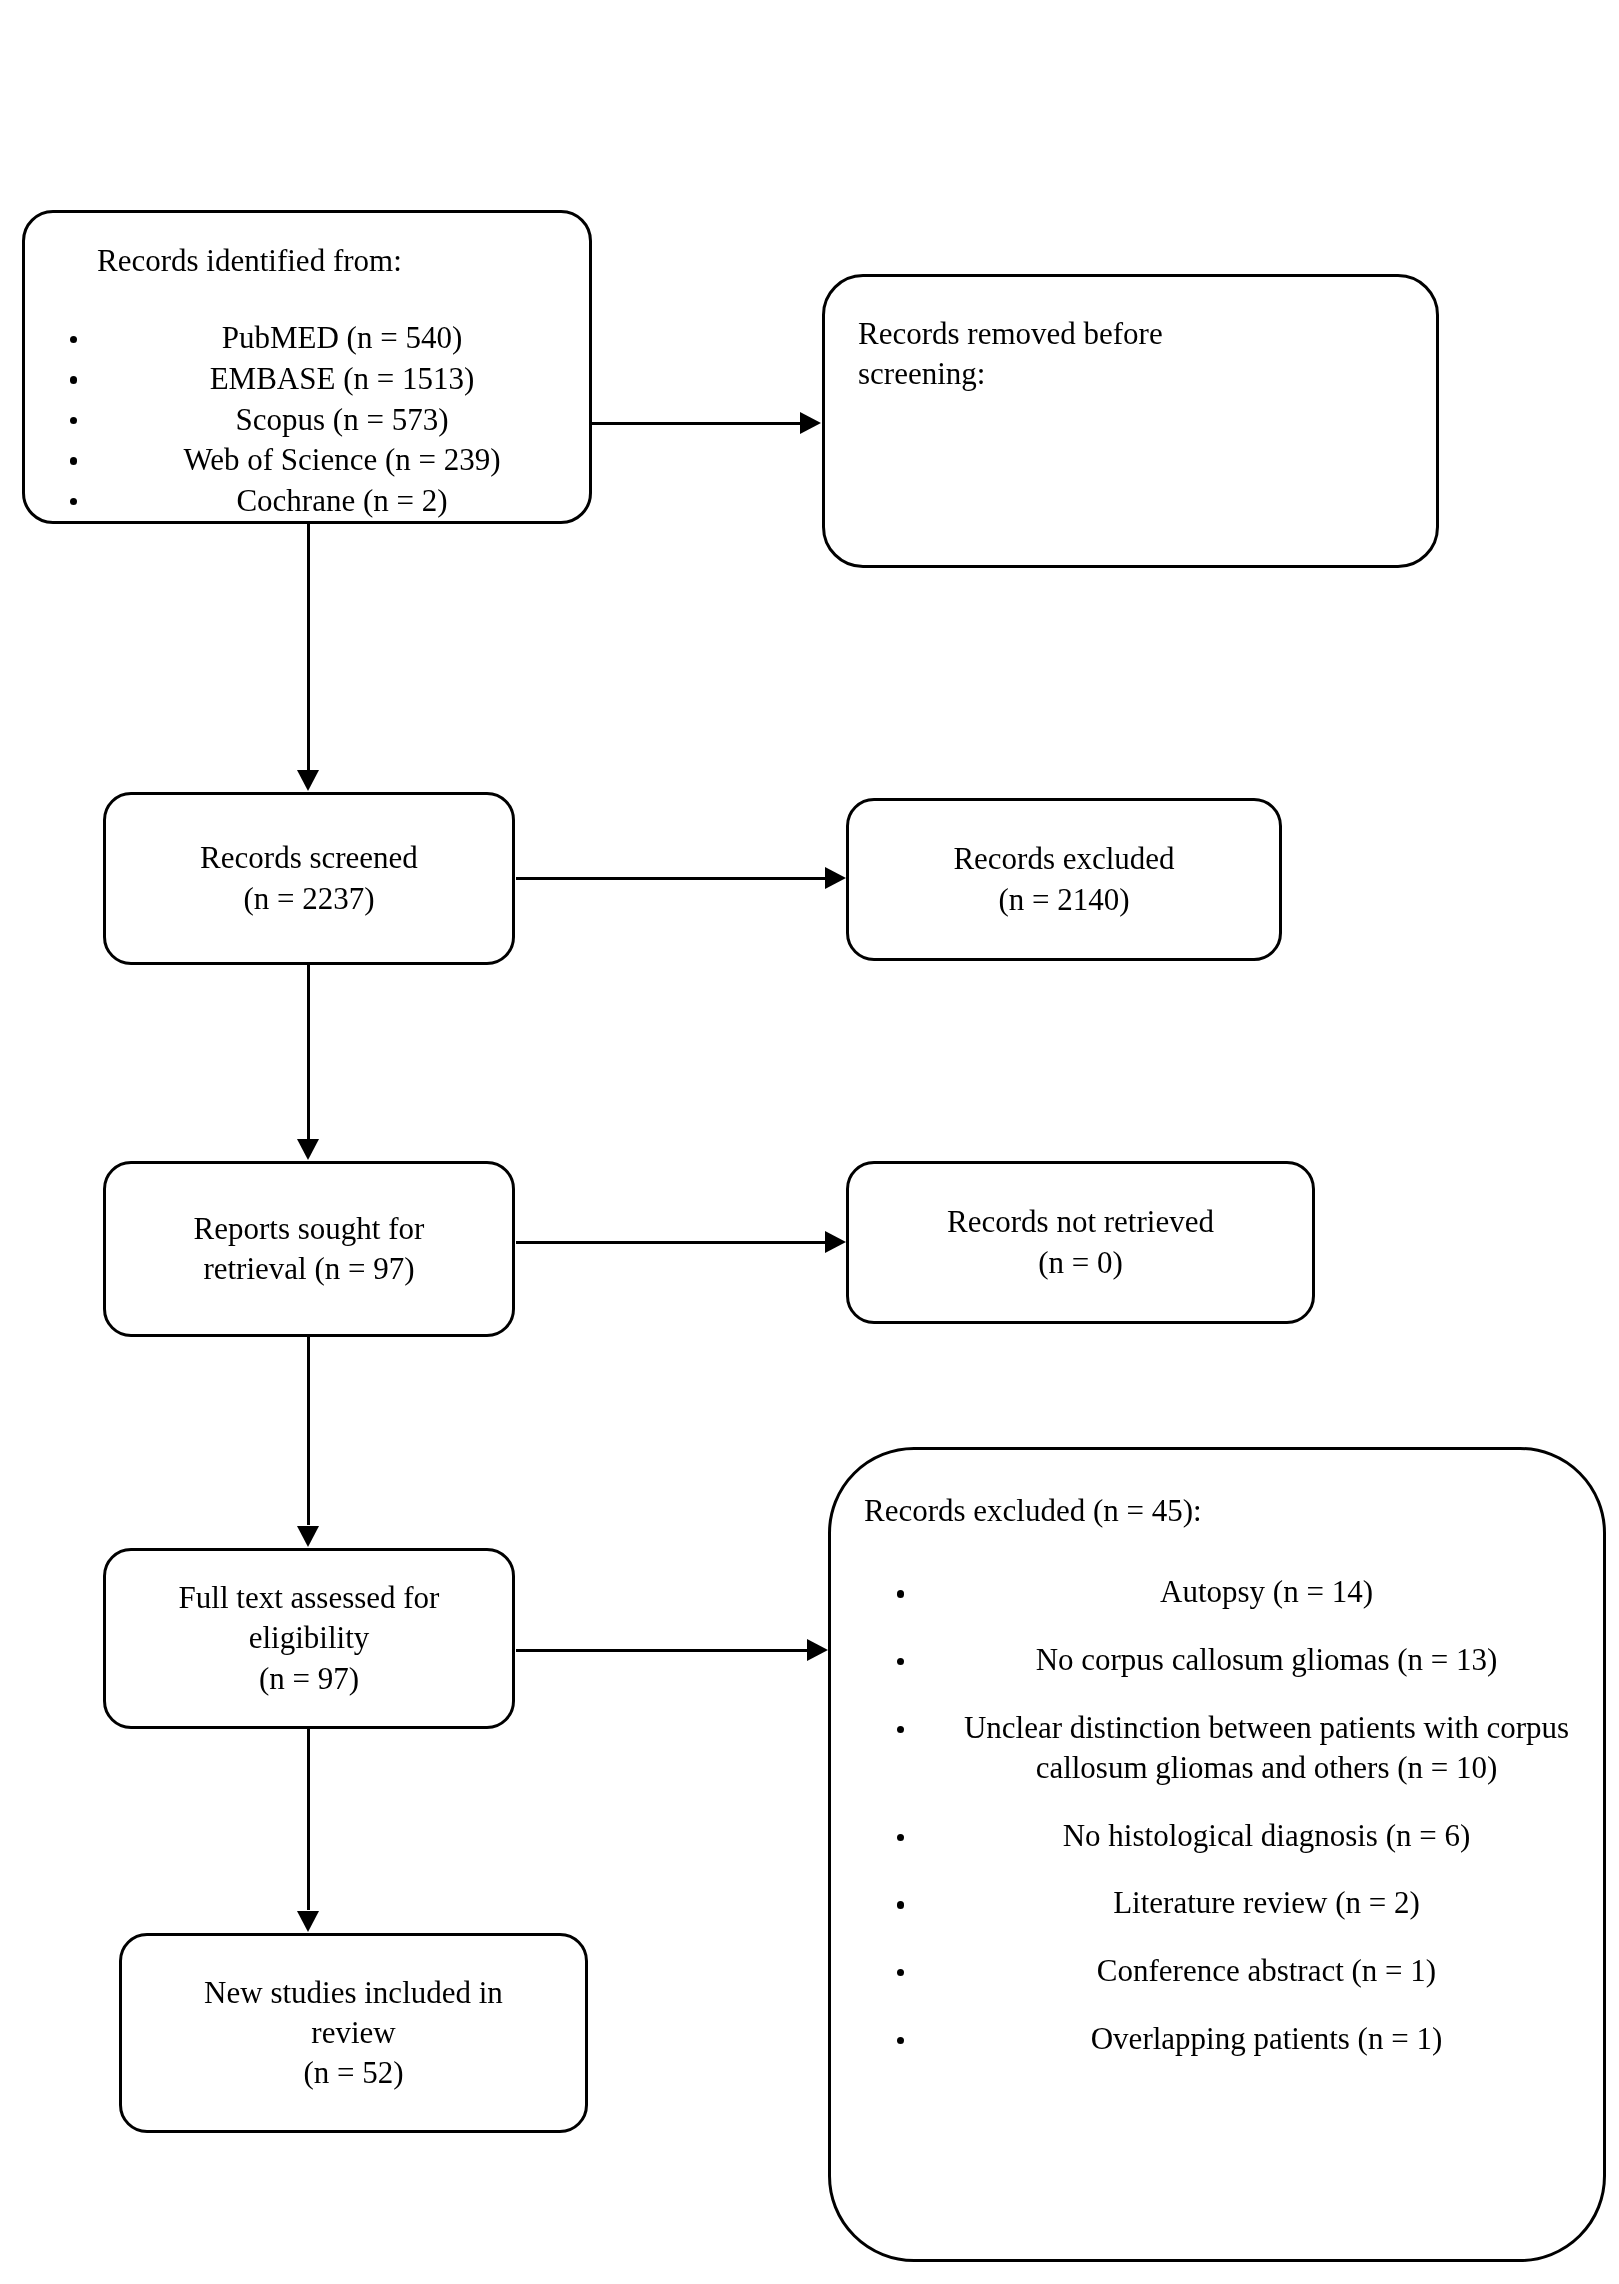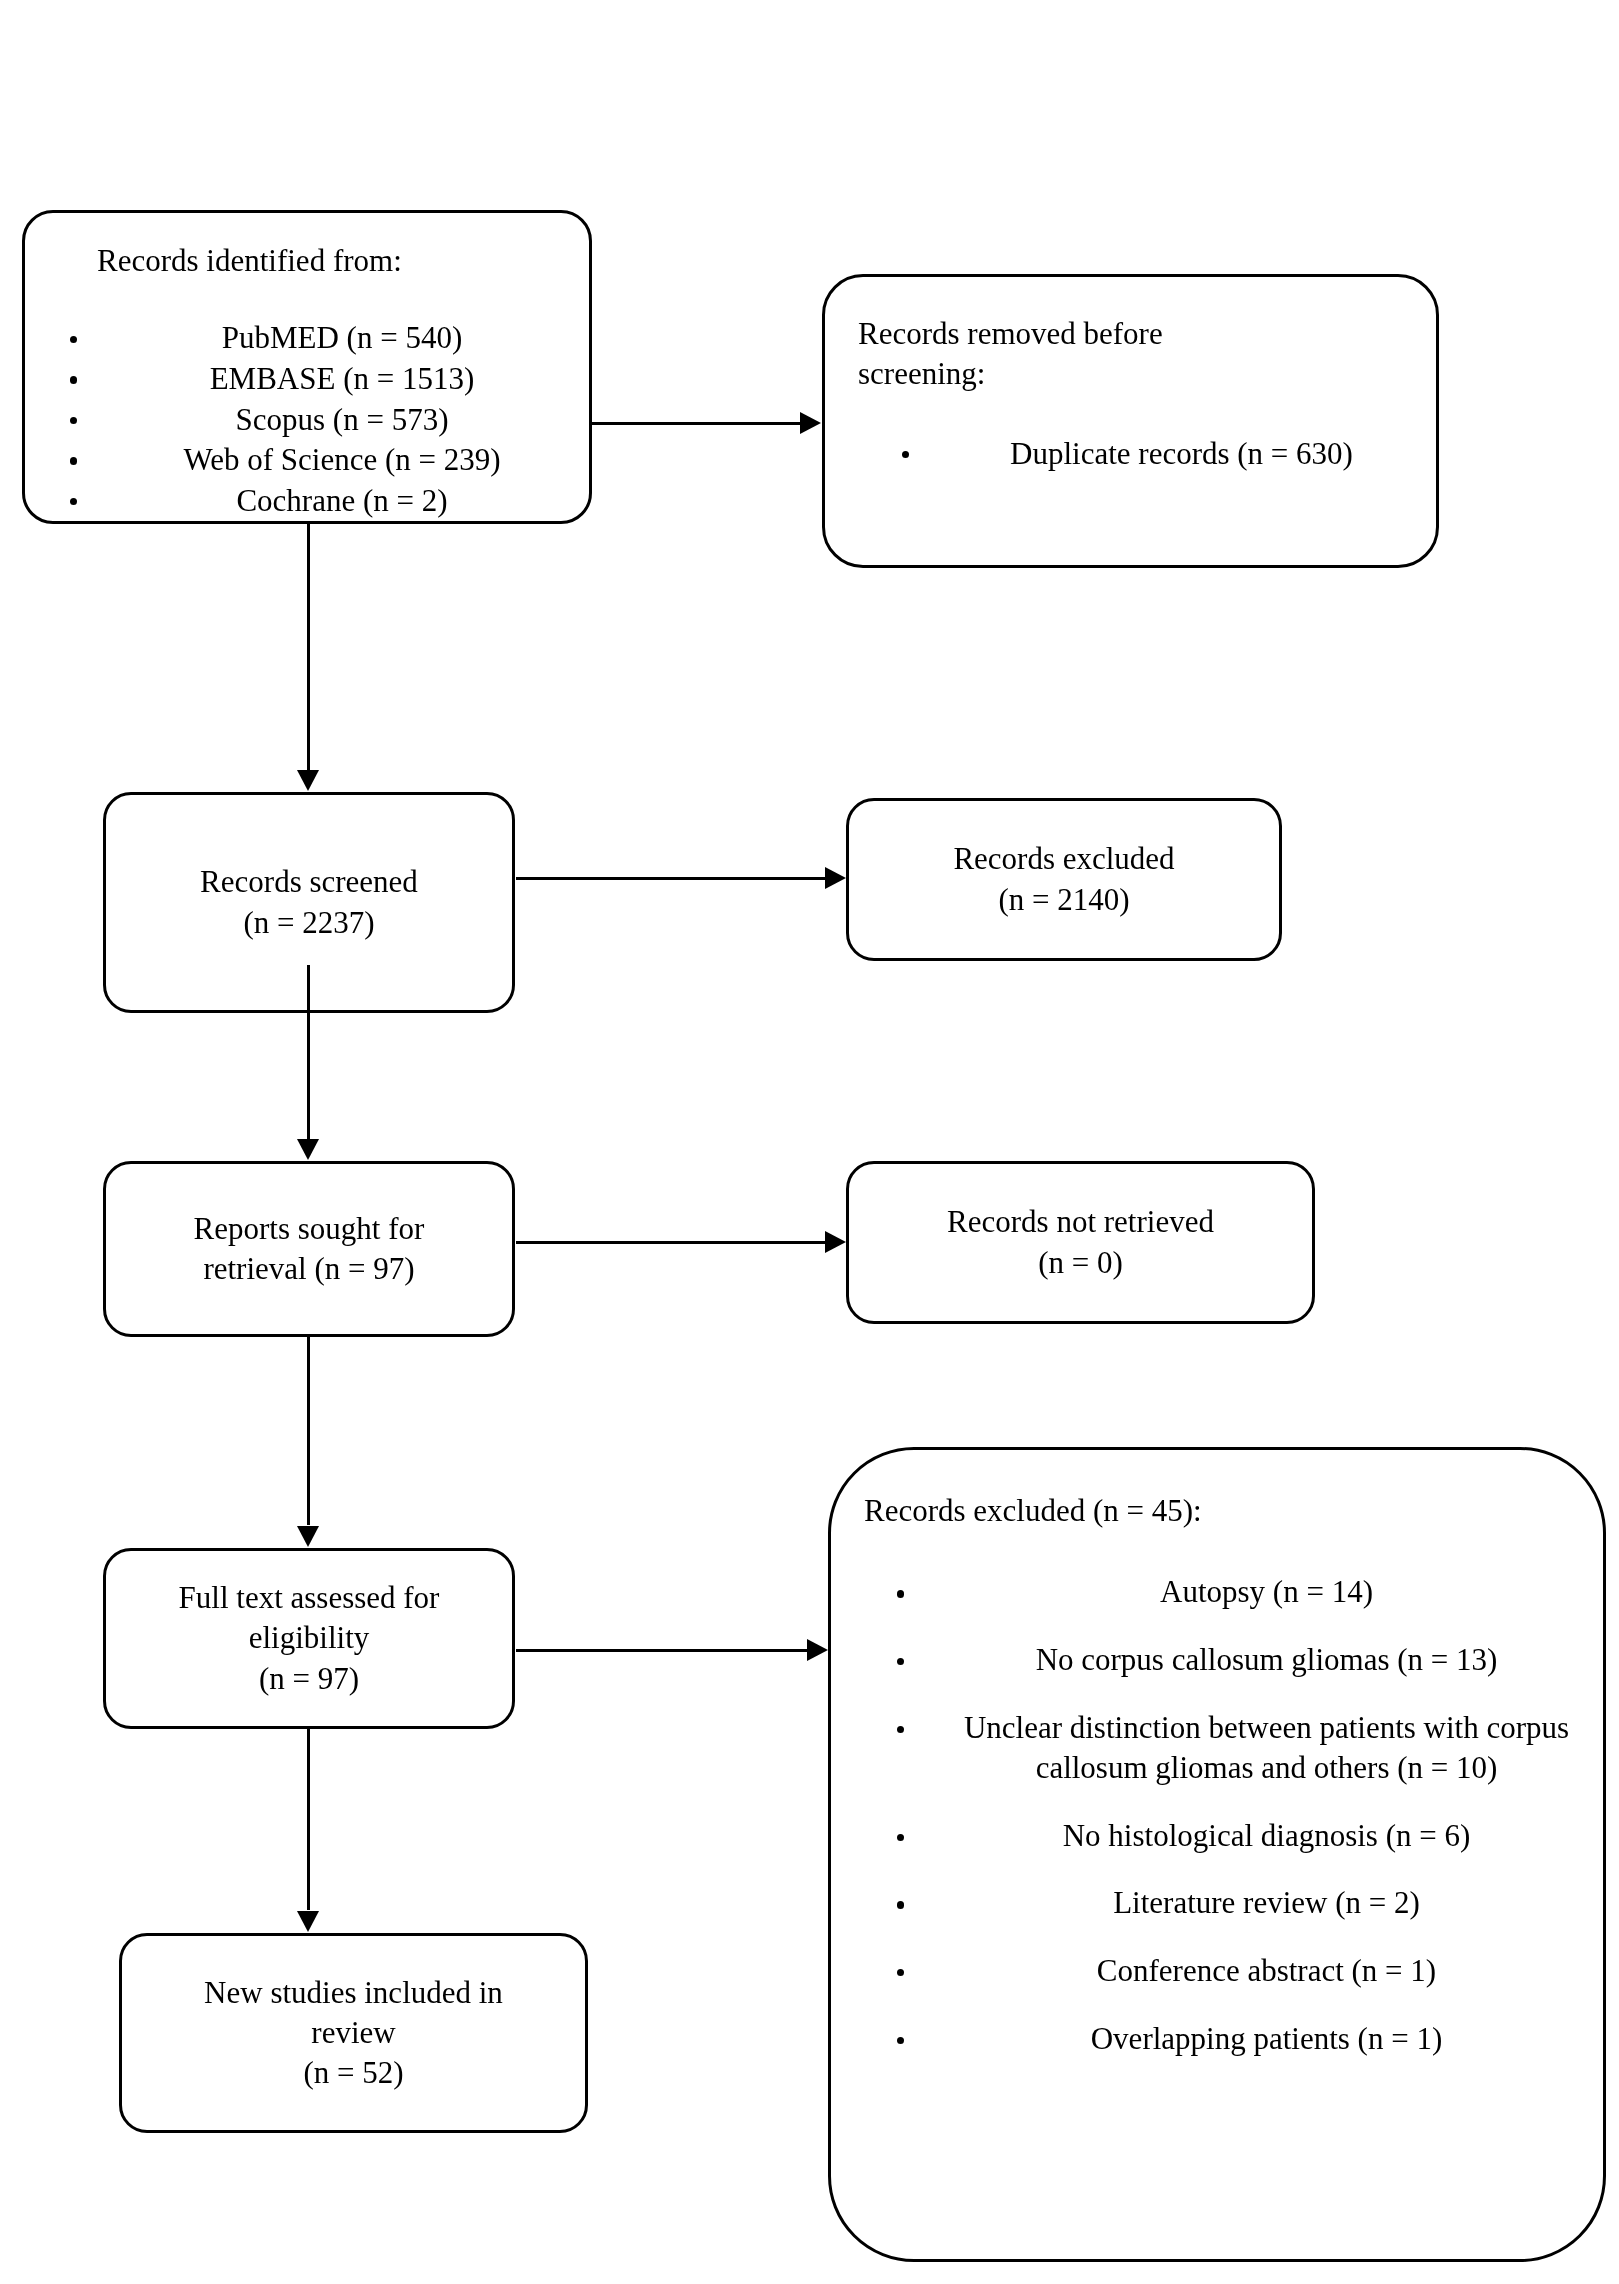--- a/index.html
+++ b/index.html
@@ -106,21 +106,21 @@
     left: 822px; top: 274px; width: 617px; height: 294px;
     border-radius: 41px;
     justify-content: flex-start;
     padding-top: 37px;
   }
   #box-removed .box-title { padding-left: 33px; }
   #box-removed .box-title .l2 { display: block; }
   #box-removed ul.bullets { margin-top: 39px; padding-left: 73px; }
 
   #box-screened {
-    left: 103px; top: 792px; width: 412px; height: 221px;
+    left: 103px; top: 792px; width: 412px; height: 173px;
   }
   #box-excluded-1 {
     left: 846px; top: 798px; width: 436px; height: 163px;
   }
   #box-sought {
     left: 103px; top: 1161px; width: 412px; height: 176px;
   }
   #box-notretrieved {
     left: 846px; top: 1161px; width: 469px; height: 163px;
   }
@@ -180,23 +180,20 @@
       <li>Web of Science (n = 239)</li>
       <li>Cochrane (n = 2)</li>
     </ul>
   </div>
 
   <div class="box" id="box-removed">
     <div class="box-title">
       <span class="l1">Records removed before</span>
       <span class="l2">screening:</span>
     </div>
-    <ul class="bullets">
-      <li>Duplicate records (n = 630)</li>
-    </ul>
   </div>
 
   <div class="box centered" id="box-screened">
     <div class="box-line">Records screened</div>
     <div class="box-line">(n = 2237)</div>
   </div>
 
   <div class="box centered" id="box-excluded-1">
     <div class="box-line">Records excluded</div>
     <div class="box-line">(n = 2140)</div>

